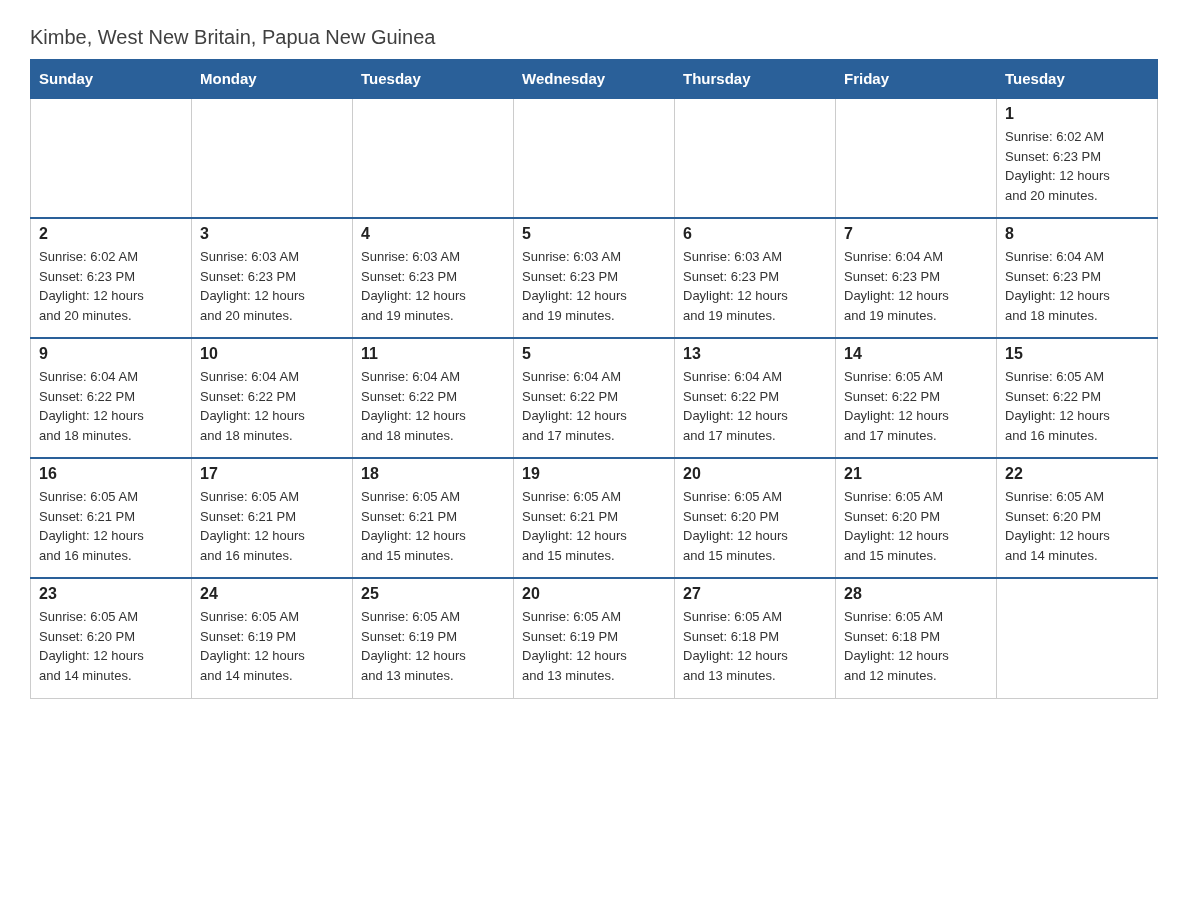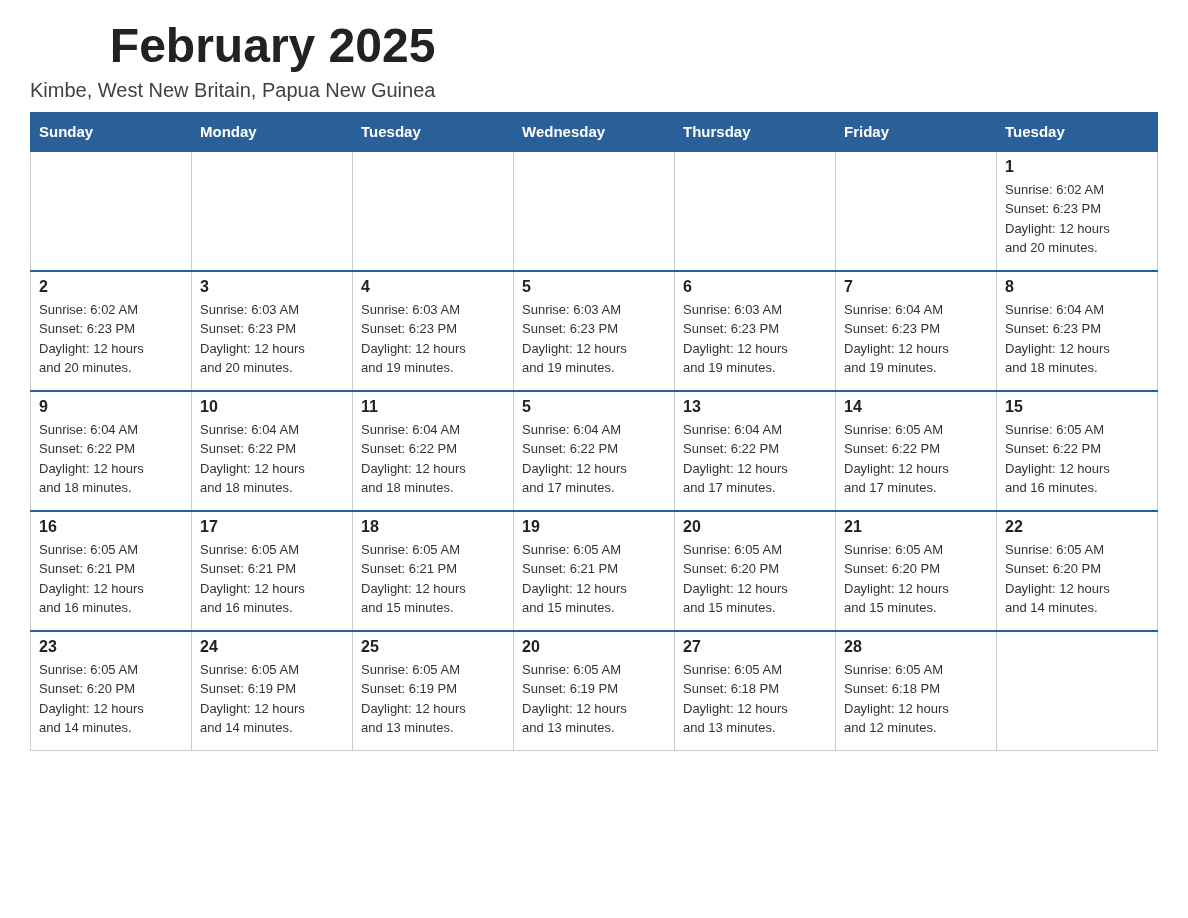--- a/index.html
+++ b/index.html
@@ -96,21 +96,20 @@
     }
     .week-row td {
       background: #fff;
     }
   </style>
 </head>
 <body>
 
 <div class="header">
   <div class="title-section">
-    <div class="month-title">February 2025</div>
     <div class="location-title">Kimbe, West New Britain, Papua New Guinea</div>
   </div>
 </div>
 
 <table class="calendar">
   <thead>
     <tr>
     <th>Sunday</th>
         <th>Monday</th>
         <th>Tuesday</th>

